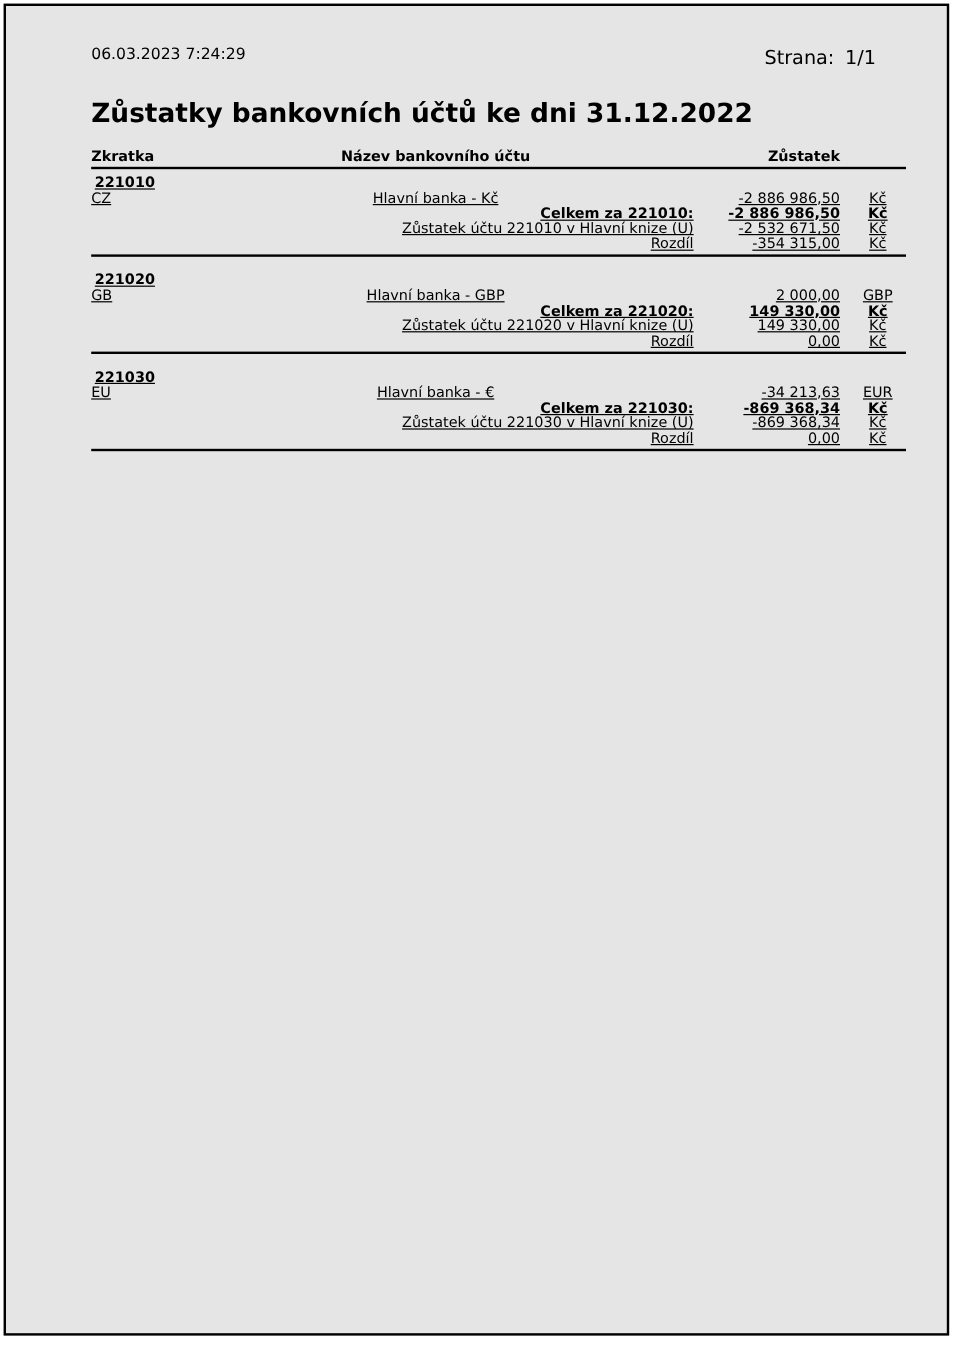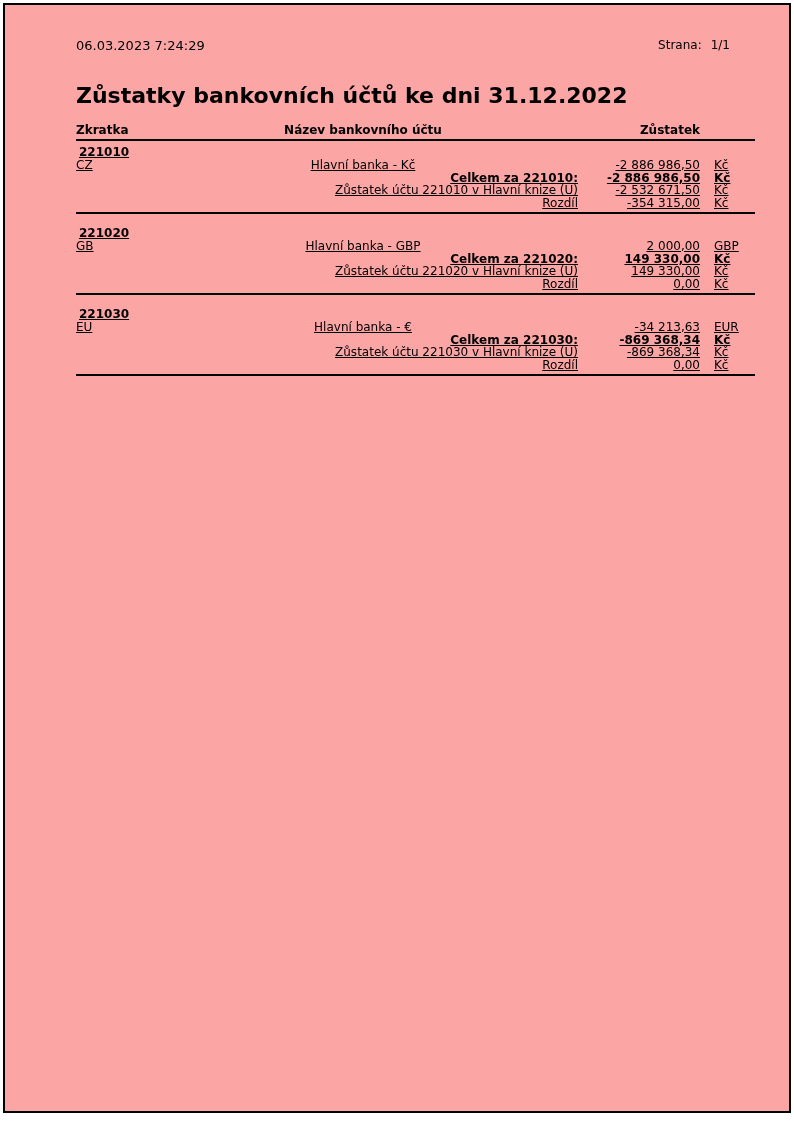--- a/index.html
+++ b/index.html
@@ -9,48 +9,48 @@
     font-family: "DejaVu Sans", "Liberation Sans", sans-serif;
     color: #000000;
     position: relative;
     overflow: hidden;
   }
   .page {
     position: absolute;
     left: 3px; top: 3px;
     width: 788px; height: 1110px;
     border: 2px solid #000000;
-    background: #fca5a5;
+    background: #e5e5e5;
   }
   .meta-line { position: absolute; left: 71px; font-size: 13px; line-height: 15px; white-space: nowrap; }
   .ts { top: 33px; }
   .company { top: 52px; }
   .pagenum {
     position: absolute; top: 33px; left: 560px; width: 165px;
-    font-size: 12px; text-align: right; white-space: nowrap;
+    font-size: 16px; text-align: right; white-space: nowrap;
   }
   .pagenum .gap { display: inline-block; width: 9px; }
   .report-title {
     position: absolute; top: 78px; left: 71px; width: 679px;
     font-size: 22px; font-weight: bold; text-align: left; white-space: nowrap;
   }
   .content { position: absolute; left: 71px; width: 679px; }
   .thead { top: 119px; }
   .grid {
     display: grid;
     grid-template-columns: 72px 430px 122px 49px;
     align-items: baseline;
   }
   .row { font-size: 12px; line-height: 12.8px; height: 12.8px; white-space: nowrap; }
   .thead .row { font-weight: bold; }
   .c-abbr  { grid-column: 1; text-align: left; }
   .c-name  { grid-column: 2; text-align: center; }
   .c-label { grid-column: 1 / 3; text-align: right; }
   .c-amt   { grid-column: 3; text-align: right; }
-  .c-cur   { grid-column: 4; text-align: left; padding-left: 14px; }
+  .c-cur   { grid-column: 4; text-align: center; padding-left: 14px; }
   .head-rule {
     position: absolute; top: 134px; left: 71px; width: 679px; height: 2px;
     background: #000000;
   }
   .sections { top: 141px; text-decoration: underline; }
   .acct-num { font-weight: bold; padding-left: 3px; }
   .bold { font-weight: bold; }
   .hline {
     height: 2px; background: #000000;
     margin-top: 2px; margin-bottom: 13px;

